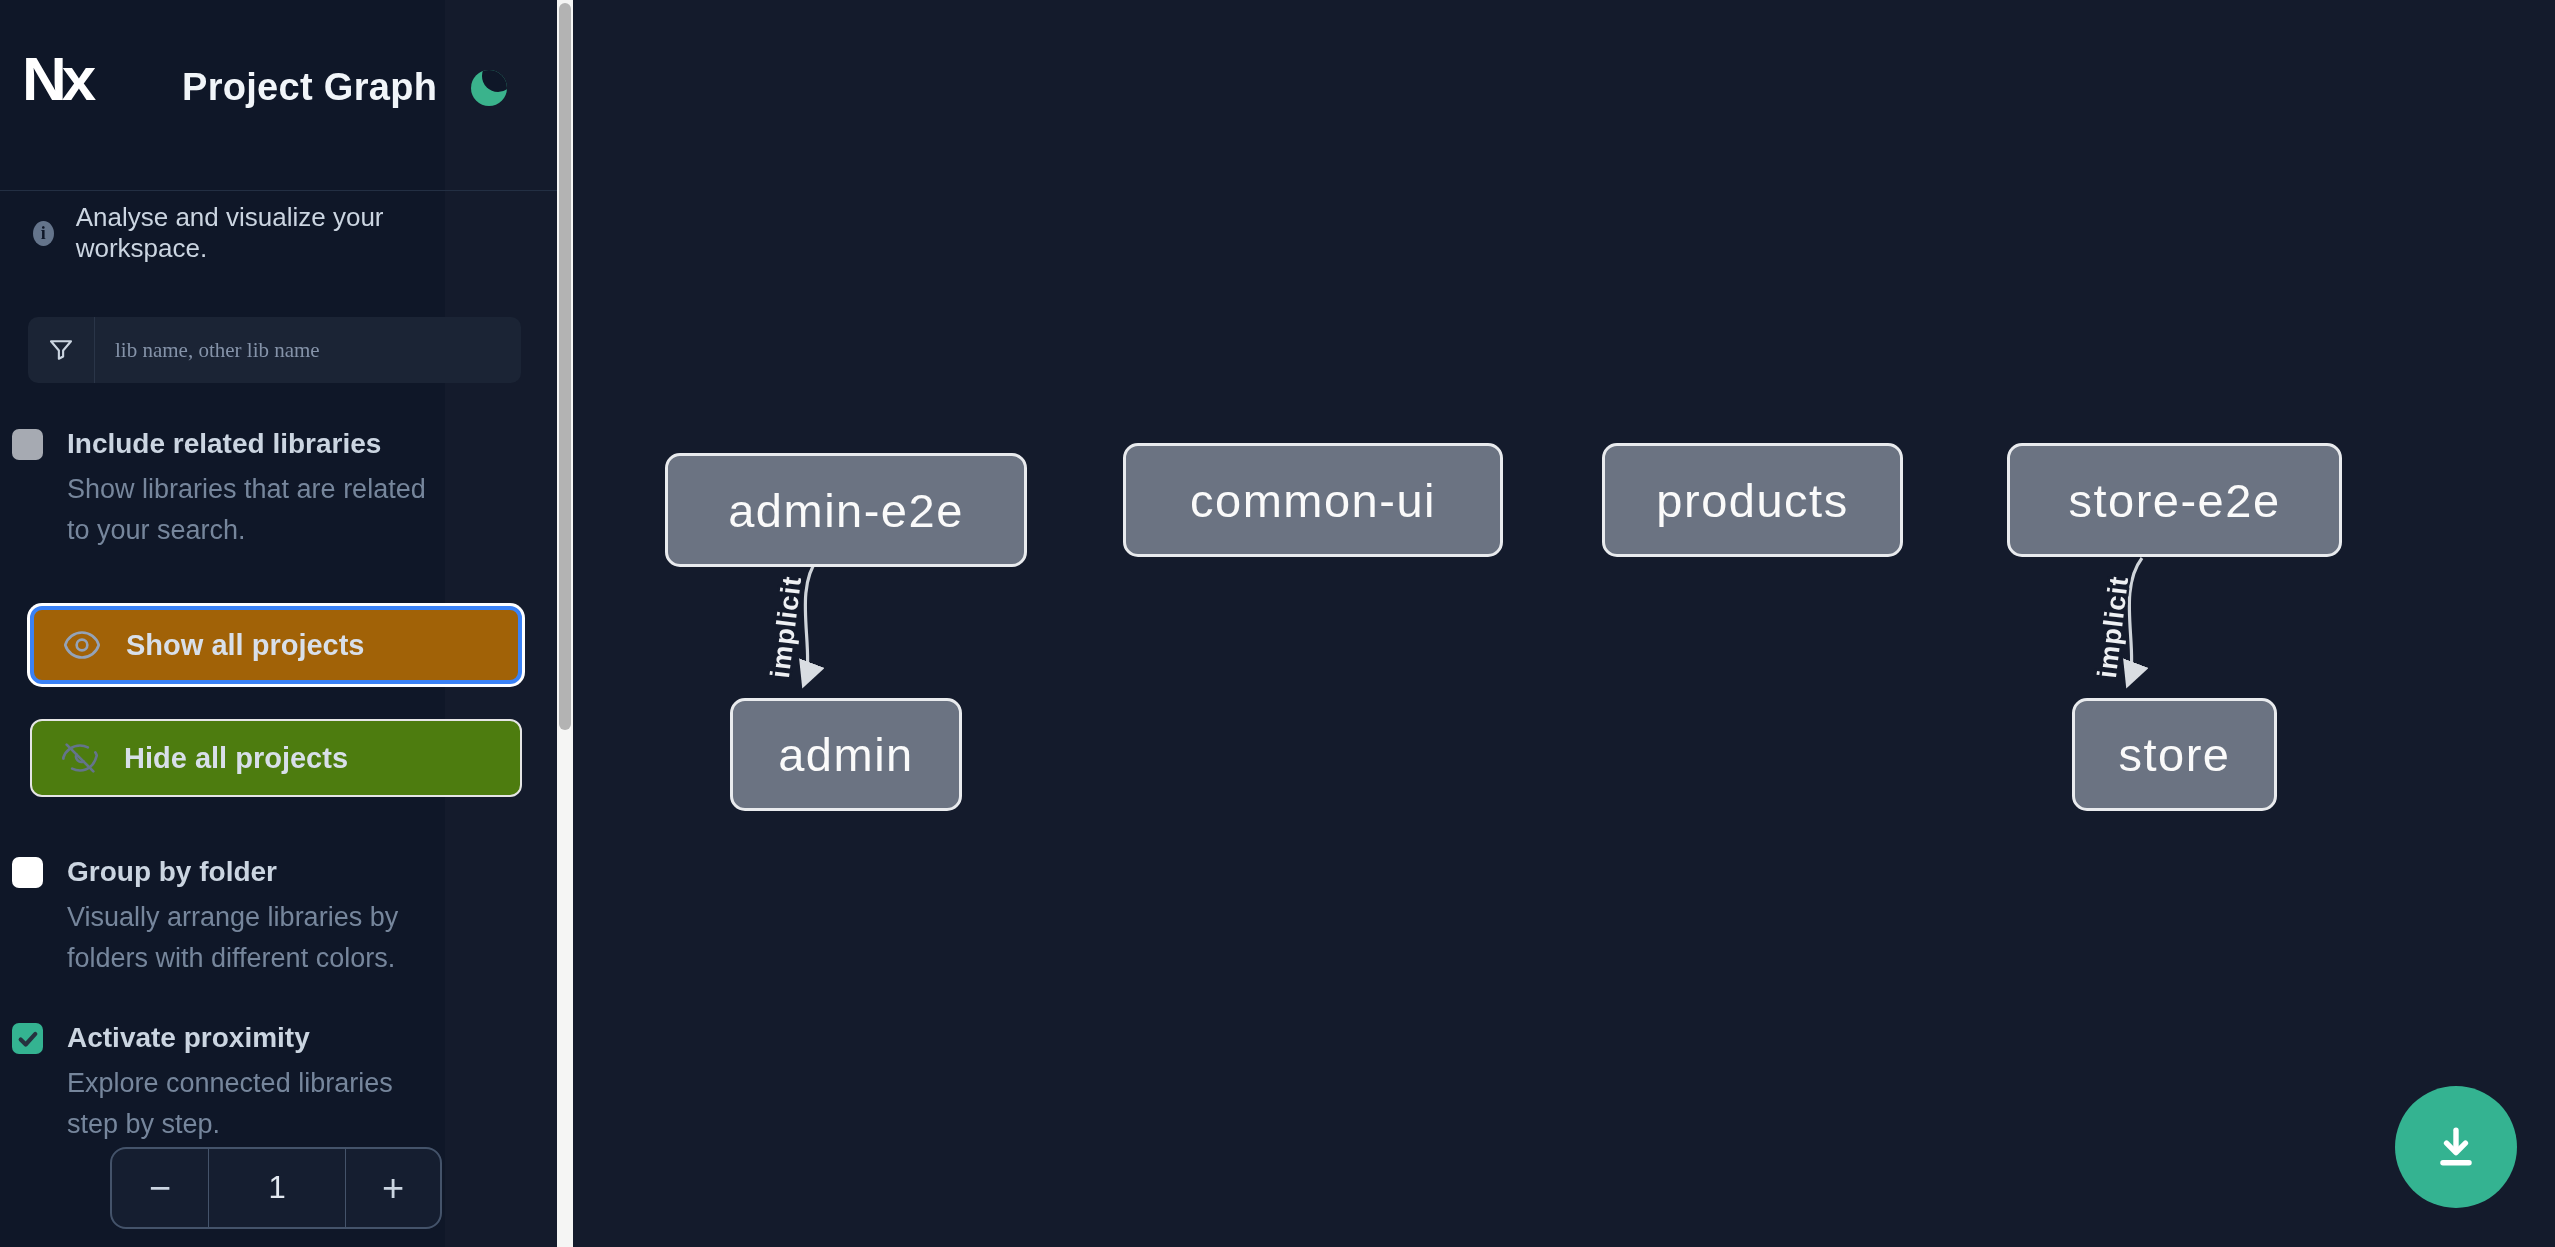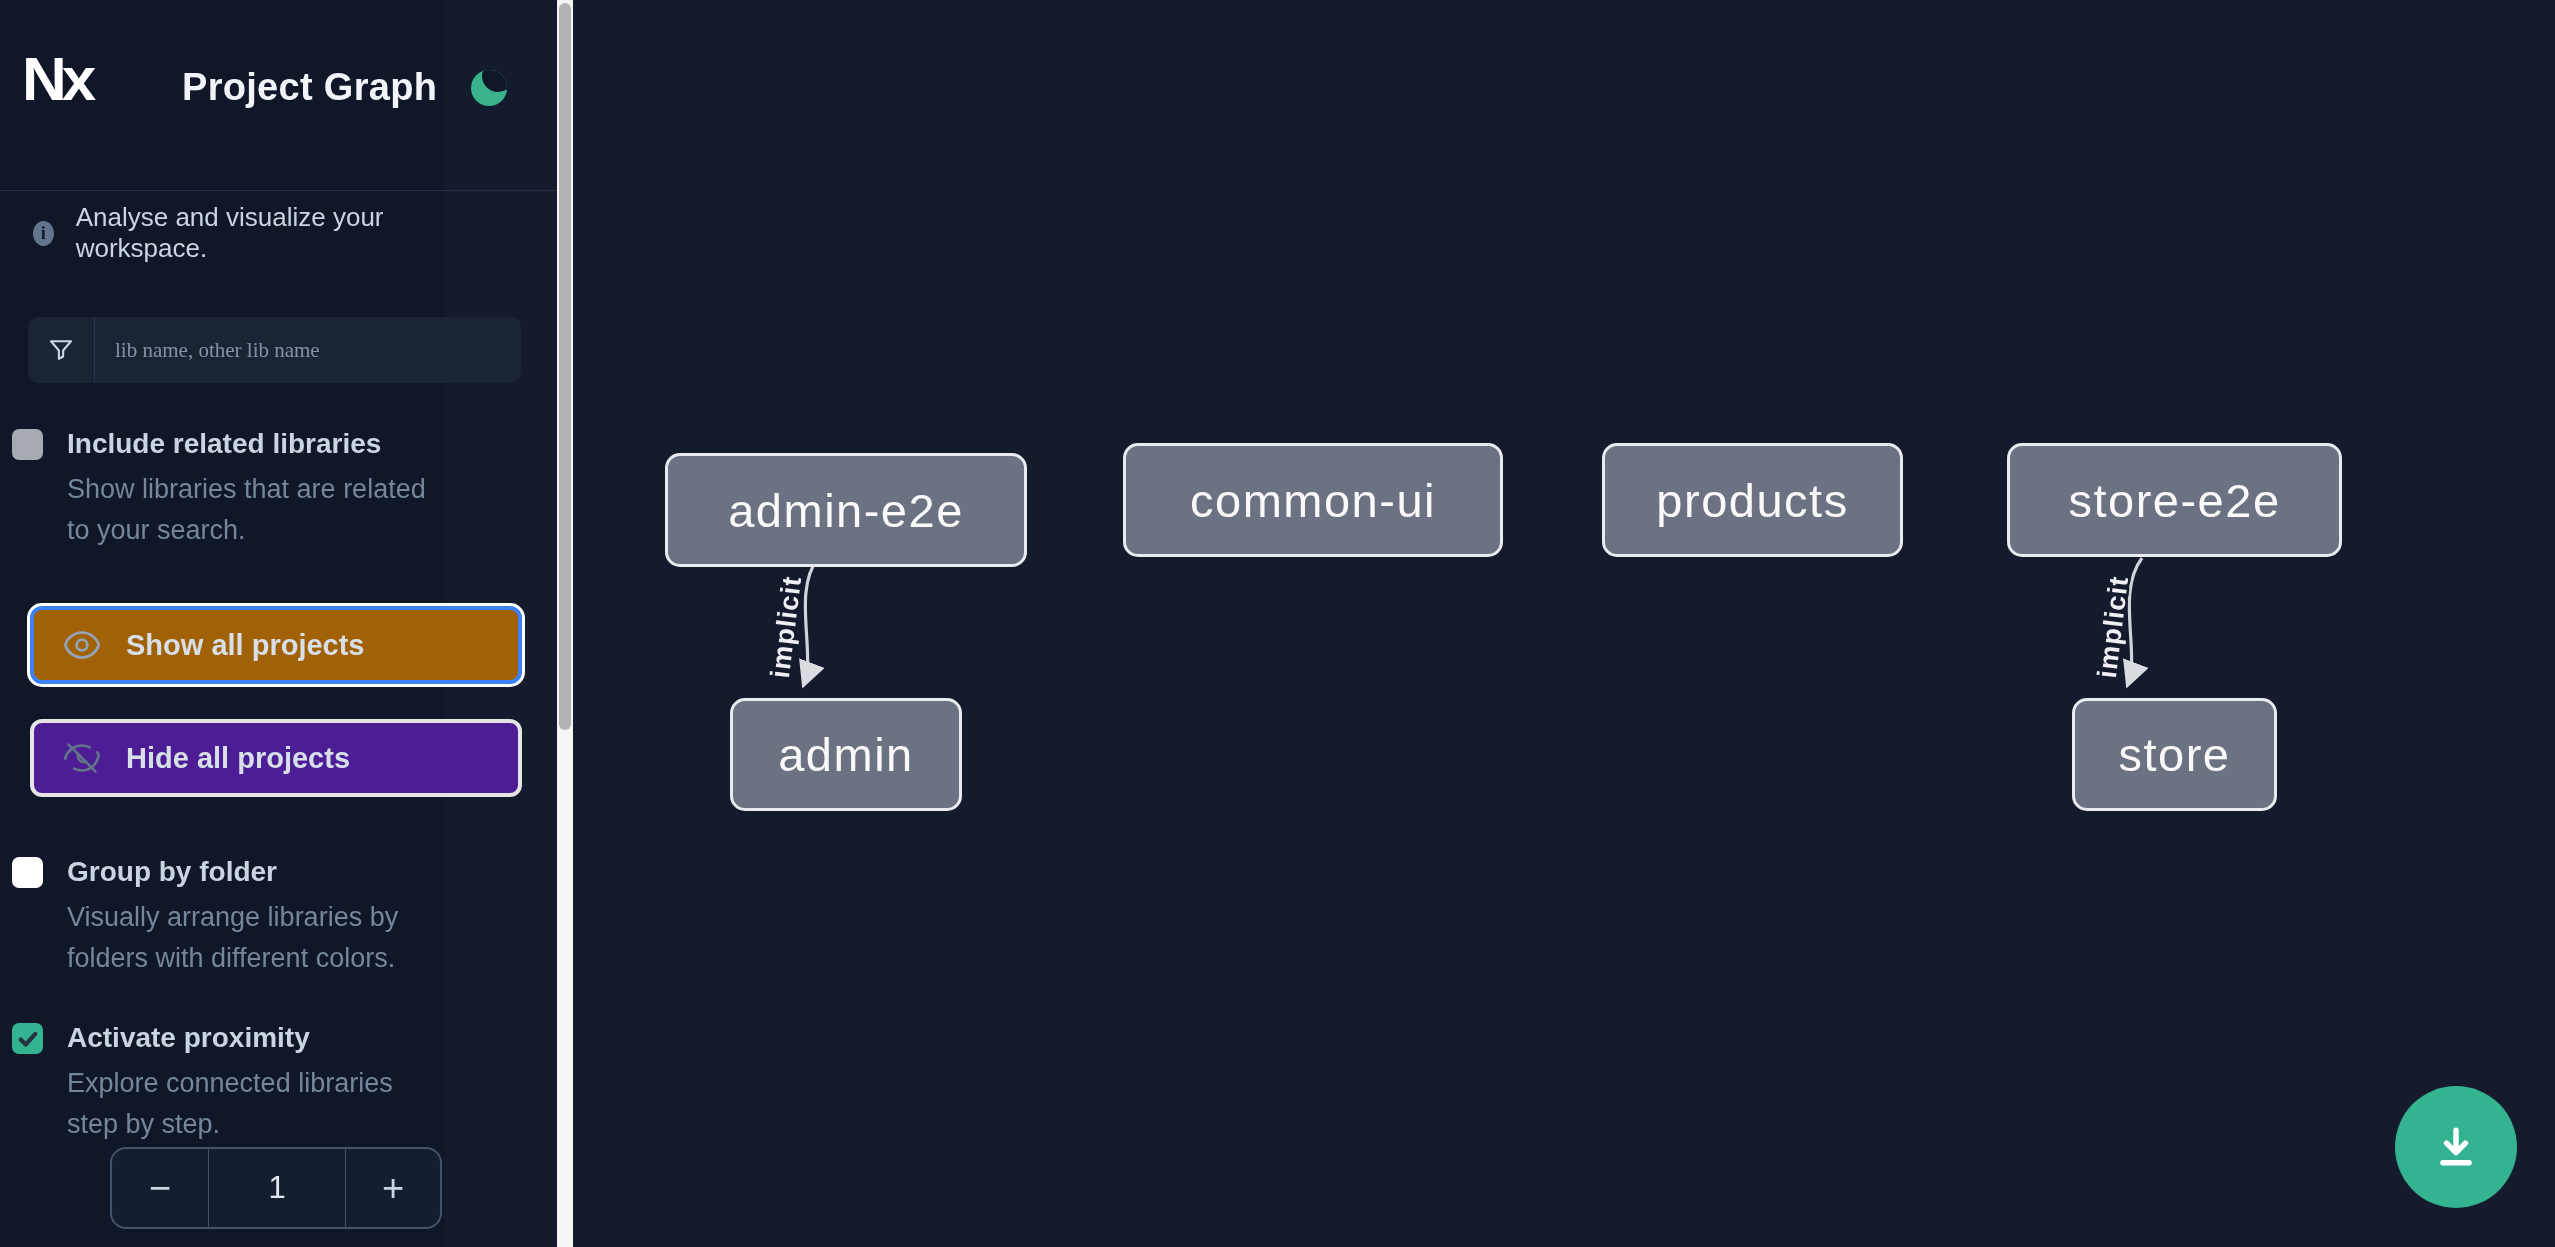--- a/index.html
+++ b/index.html
@@ -28,21 +28,21 @@
   .check-row{position:absolute;left:12px;display:flex;gap:24px;}
   .cb{width:31px;height:31px;border-radius:7px;flex:none;margin-top:2px;}
   .cb-gray{background:#a6aab2;}
   .cb-white{background:#ffffff;}
   .cb-green{background:#34b391;display:flex;align-items:center;justify-content:center;}
   .check-label{color:#cbd5e1;font-size:28px;font-weight:700;line-height:34px;}
   .check-desc{color:#76869c;font-size:27px;font-weight:400;line-height:41px;margin-top:8px;max-width:462px;}
   
   .sb-btn{position:absolute;left:30px;width:492px;display:flex;align-items:center;gap:24px;padding:0 0 0 28px;border-radius:12px;box-sizing:border-box;cursor:pointer;}
   .btn-show{top:606px;height:78px;background:#a16207;border:4px solid #3b82f6;box-shadow:0 0 0 3px #ffffff;}
-  .btn-hide{top:719px;height:78px;background:#4c1d95;border:4px solid #e5e5e5;}
+  .btn-hide{top:719px;height:78px;background:#4d7c0f;border:2px solid #e5e5e5;}
   .sb-btn .btn-label{font-size:29px;font-weight:700;color:#d8dfe9;}
   .btn-icon{width:40px;height:40px;flex:none;}
   .icon-show{color:#94a3b8;}
   .icon-hide{color:#64748b;}
   
   .stepper{position:absolute;left:110px;top:1147px;width:332px;height:82px;border:2px solid #44536a;border-radius:16px;box-sizing:border-box;display:flex;background:#151e30;overflow:hidden;}
   .step-cell{display:flex;align-items:center;justify-content:center;color:#cbd5e1;}
   .step-dec{width:96px;font-size:38px;cursor:pointer;}
   .step-val{width:136px;border-left:1px solid #44536a;border-right:1px solid #44536a;font-size:31px;color:#e2e8f0;}
   .step-inc{flex:1;font-size:38px;cursor:pointer;}

